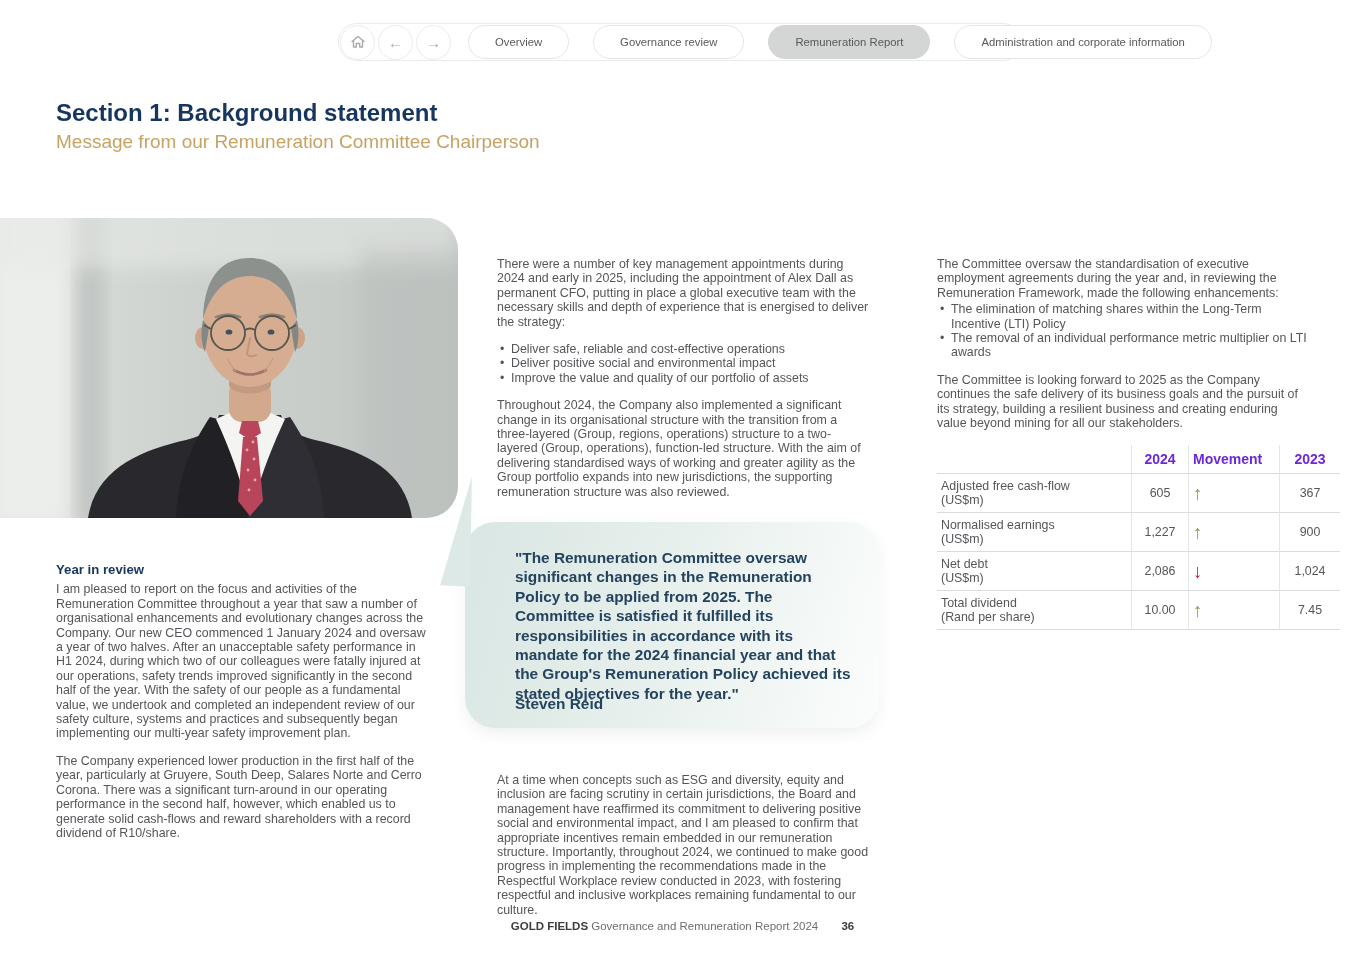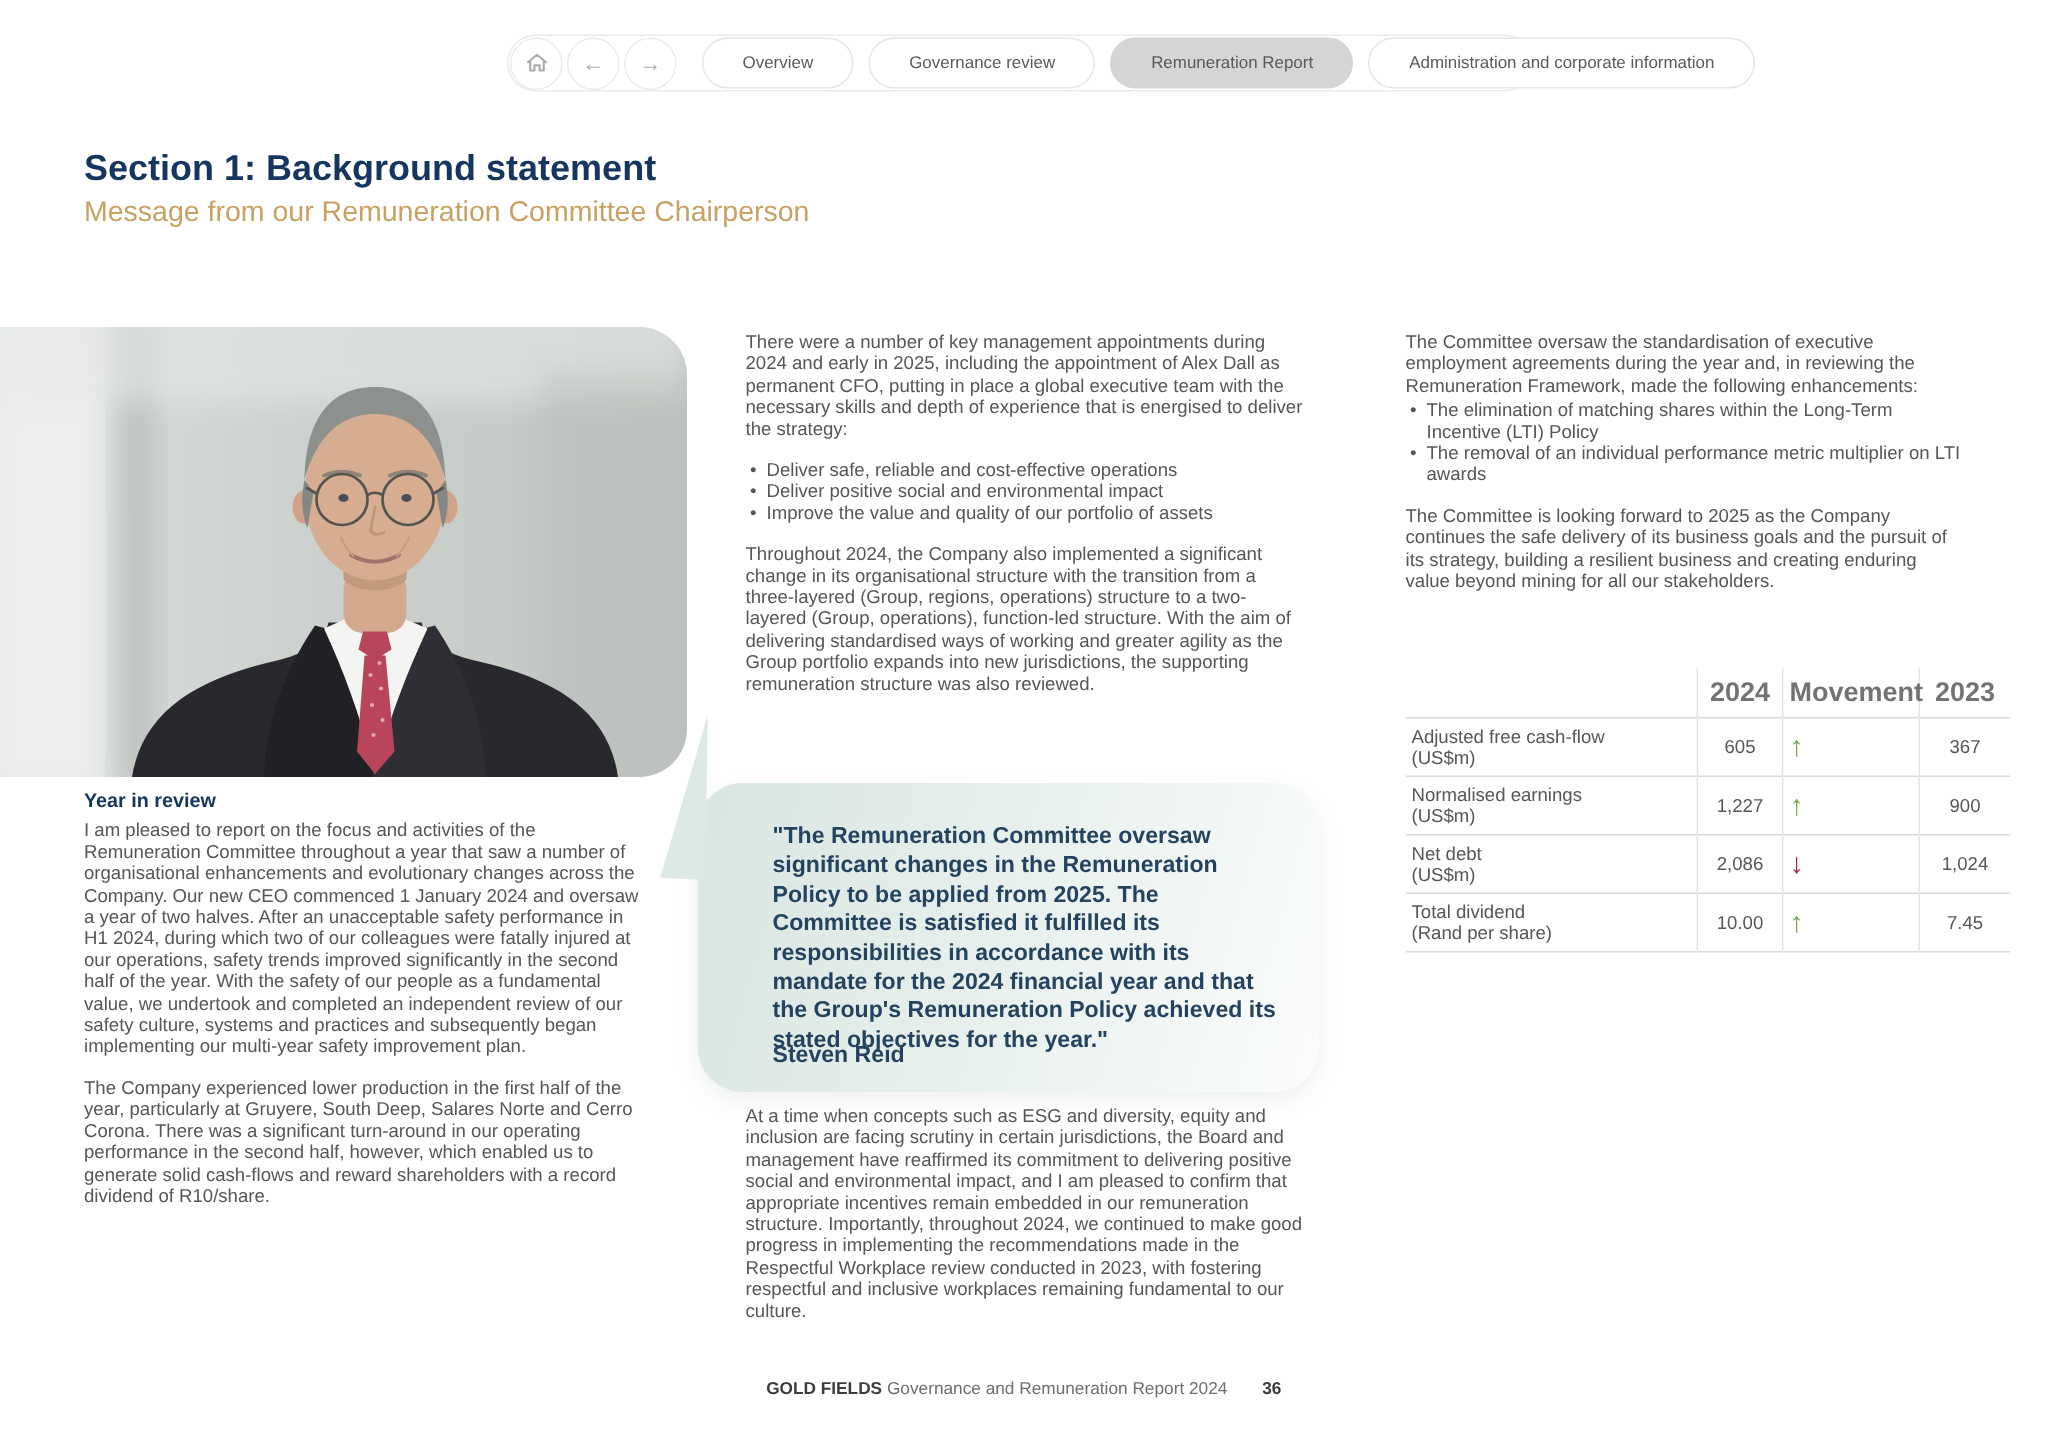--- a/index.html
+++ b/index.html
@@ -6,36 +6,36 @@
   .page{position:relative;width:1365px;height:968px;background:#ffffff;
         font-family:"Liberation Sans",sans-serif;color:#55565a;overflow:hidden;}
 
   
   .nav{position:absolute;left:338px;top:23px;height:38px;width:684px;
        border:1px solid #ebebeb;border-radius:20px;background:#fff;
        display:flex;align-items:center;padding:0 1px;box-sizing:border-box;gap:3px;}
   .nav-circle{width:33px;height:33px;border:1px solid #ececec;border-radius:50%;
        display:flex;align-items:center;justify-content:center;color:#a8aaac;
        font-size:15px;background:#fff;flex:none;cursor:pointer;}
-  .nav-tabs{display:flex;gap:10px;margin-left:14px;text-align:center;}
+  .nav-tabs{display:flex;gap:24px;margin-left:14px;text-align:center;}
   .nav-tab{height:32px;border:1px solid #e6e6e6;border-radius:17px;background:#fff;
        display:flex;align-items:center;justify-content:center;padding:0 26px;
        font-size:11.3px;color:#58595b;white-space:nowrap;cursor:pointer;}
   .nav-tab.active{background:#d4d5d5;border-color:#d4d5d5;}
 
   
   .title{position:absolute;left:56px;top:99px;font-size:24px;font-weight:700;color:#16365f;}
   .subtitle{position:absolute;left:56px;top:131px;font-size:19px;font-weight:400;color:#c7a262;}
 
   
   .photo{position:absolute;left:0;top:218px;width:458px;height:300px;
          border-radius:0 32px 32px 0;overflow:hidden;}
 
   
-  .body-txt{font-size:12.4px;line-height:14.4px;color:#55565a;}
+  .body-txt{font-size:12.4px;line-height:14.4px;color:#55565a;margin-top:36px;}
   .col-left{position:absolute;left:56px;top:527px;width:374px;}
   .col-mid{position:absolute;left:497px;top:221px;width:372px;}
   .col-mid2{position:absolute;left:497px;top:737px;width:374px;}
   .col-right{position:absolute;left:937px;top:221px;width:370px;}
   .sec-head{font-size:13.2px;font-weight:700;color:#16365f;margin:0 0 5px 0;}
   .para{margin:0 0 13px 0;}
   .bullets{margin:2px 0 13px 0;}
   .bullet{position:relative;padding-left:14px;}
   .bullet::before{content:"•";position:absolute;left:3px;top:0;color:#55565a;}
 
@@ -51,21 +51,21 @@
        font-size:15.4px;line-height:19.4px;font-weight:700;color:#24435f;}
   .quote-attr{position:absolute;left:50px;top:173px;font-size:15.4px;font-weight:600;color:#24435f;}
 
   
   .perf{position:absolute;left:937px;top:445px;width:368px;}
   .perf-title{background:#eff1f1;border-top:2px solid #43ae9f;border-bottom:1px solid #43ae9f;
        padding:5px 6px 6px 6px;font-size:12.8px;font-weight:700;color:#16365f;}
   table.perf-tbl{border-collapse:collapse;width:100%;table-layout:fixed;}
   .perf-tbl th,.perf-tbl td{font-weight:400;font-size:12.4px;color:#55565a;
        padding:5px 4px;vertical-align:middle;}
-  .perf-tbl thead th{font-weight:700;color:#737373;font-size:18px;padding:6px 4px;}
+  .perf-tbl thead th{font-weight:700;color:#6d28d9;font-size:14px;padding:6px 4px;}
   .perf-tbl tr{border-bottom:1px solid #dadbdc;}
   .perf-tbl thead tr{border-bottom:1px solid #dadbdc;}
   .c-label{width:186px;text-align:left;}
   .c-2024{width:48px;text-align:center;border-left:1px solid #e4e5e6;}
   .c-mov{width:82px;text-align:left;border-left:1px solid #e4e5e6;}
   .c-2023{width:52px;text-align:center;border-left:1px solid #e4e5e6;}
   .mv-arrow{font-size:19px;font-weight:700;line-height:1;}
   .mv-arrow.up{color:#76a83f;}
   .mv-arrow.down{color:#b01f3e;}
 

